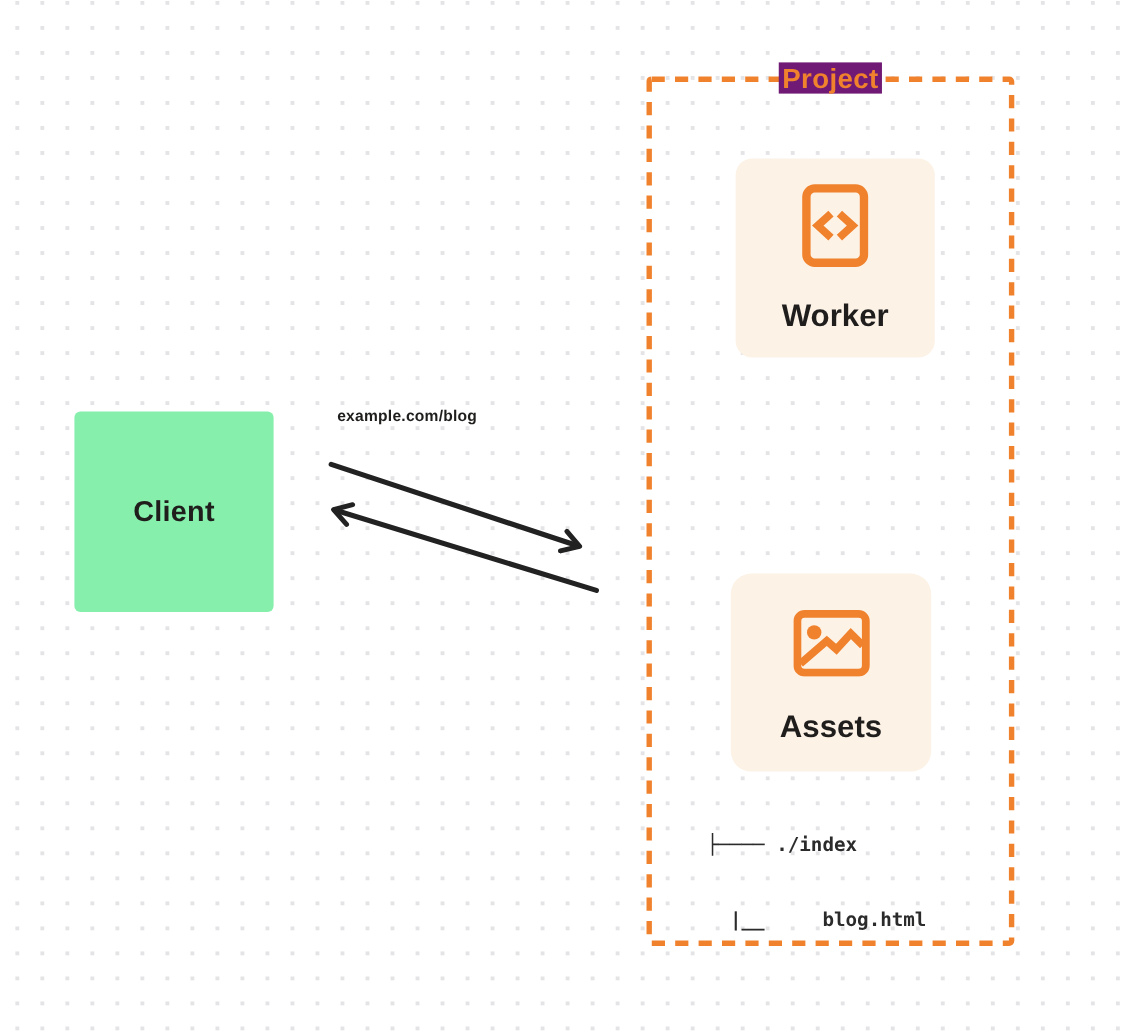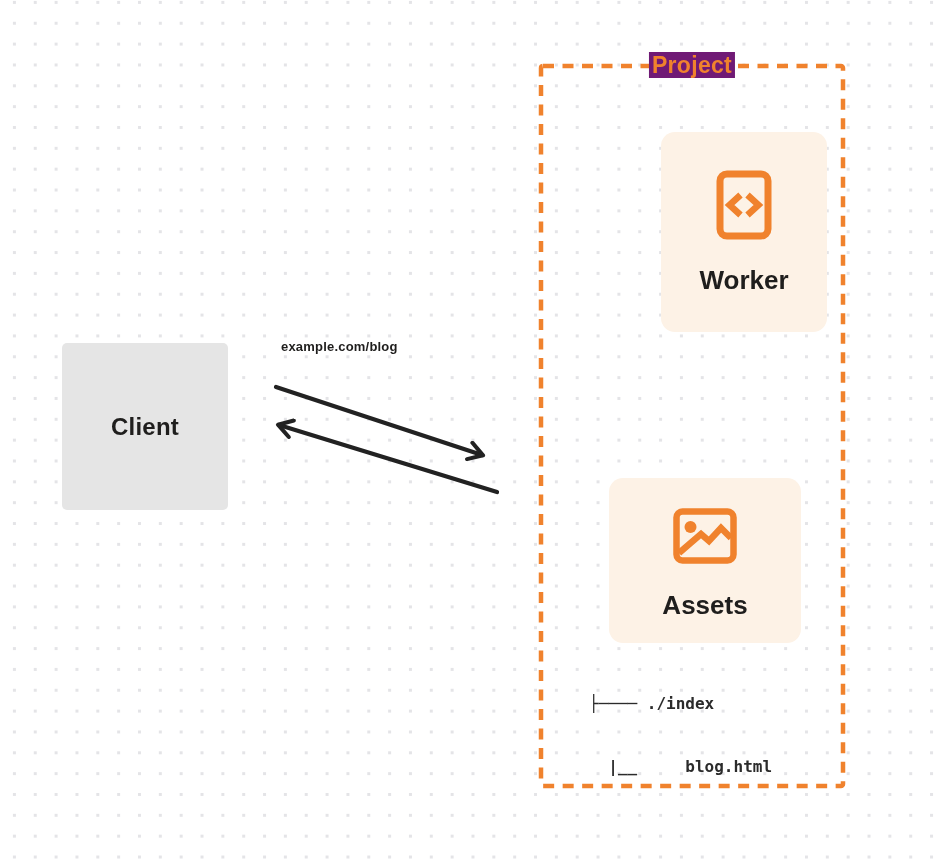--- a/index.html
+++ b/index.html
@@ -9,21 +9,21 @@
     background-image:radial-gradient(circle,#e4e4e7 1.7px,transparent 1.9px);
     background-size:20.85px 20.85px;
     background-position:4px -8px;
     font-family:"Liberation Sans",sans-serif;
     color:#1f1e1d;
   }
   .abs{position:absolute;}
   
   .client-box{
     left:62px;top:343px;width:166px;height:167px;
-    background:#e5e5e5;border-radius:5px;
+    background:#86efac;border-radius:5px;
     display:flex;align-items:center;justify-content:center;
   }
   .client-box span{font-size:24px;font-weight:700;letter-spacing:.2px;}
   
   .request-label{
     left:281px;top:339px;font-size:13px;font-weight:700;letter-spacing:.2px;
     white-space:nowrap;
   }
   
   .arrows{left:0;top:0;pointer-events:none;}
@@ -34,22 +34,22 @@
     position:absolute;top:-4px;left:50%;transform:translateX(-50%);
     background:#701a75;padding:0 3px;line-height:26px;
     font-size:23px;font-weight:700;color:#f0822d;letter-spacing:.3px;
     white-space:nowrap;
   }
   
   .card{
     position:absolute;background:#fdf2e6;border-radius:14px;
     display:flex;flex-direction:column;align-items:center;justify-content:center;
   }
-  .card-worker{left:77px;top:76px;width:166px;height:200px;row-gap:25px;margin-left:48px;}
-  .card-assets{left:73px;top:422px;width:192px;height:165px;row-gap:26px;padding-top:6px;box-sizing:border-box;}
+  .card-worker{left:77px;top:76px;width:166px;height:166px;row-gap:25px;}
+  .card-assets{left:73px;top:422px;width:167px;height:165px;row-gap:26px;padding-top:6px;box-sizing:border-box;border-radius:17px;}
   .card-label{font-size:26px;font-weight:700;color:#1f1e1d;line-height:30px;}
   
   .tree{
     position:absolute;left:53px;top:595px;
     font-family:"DejaVu Sans Mono","Liberation Mono",monospace;
     font-size:16px;line-height:21px;color:#2b2b2b;
     white-space:pre;font-weight:600;
   }
 </style>
 </head>

